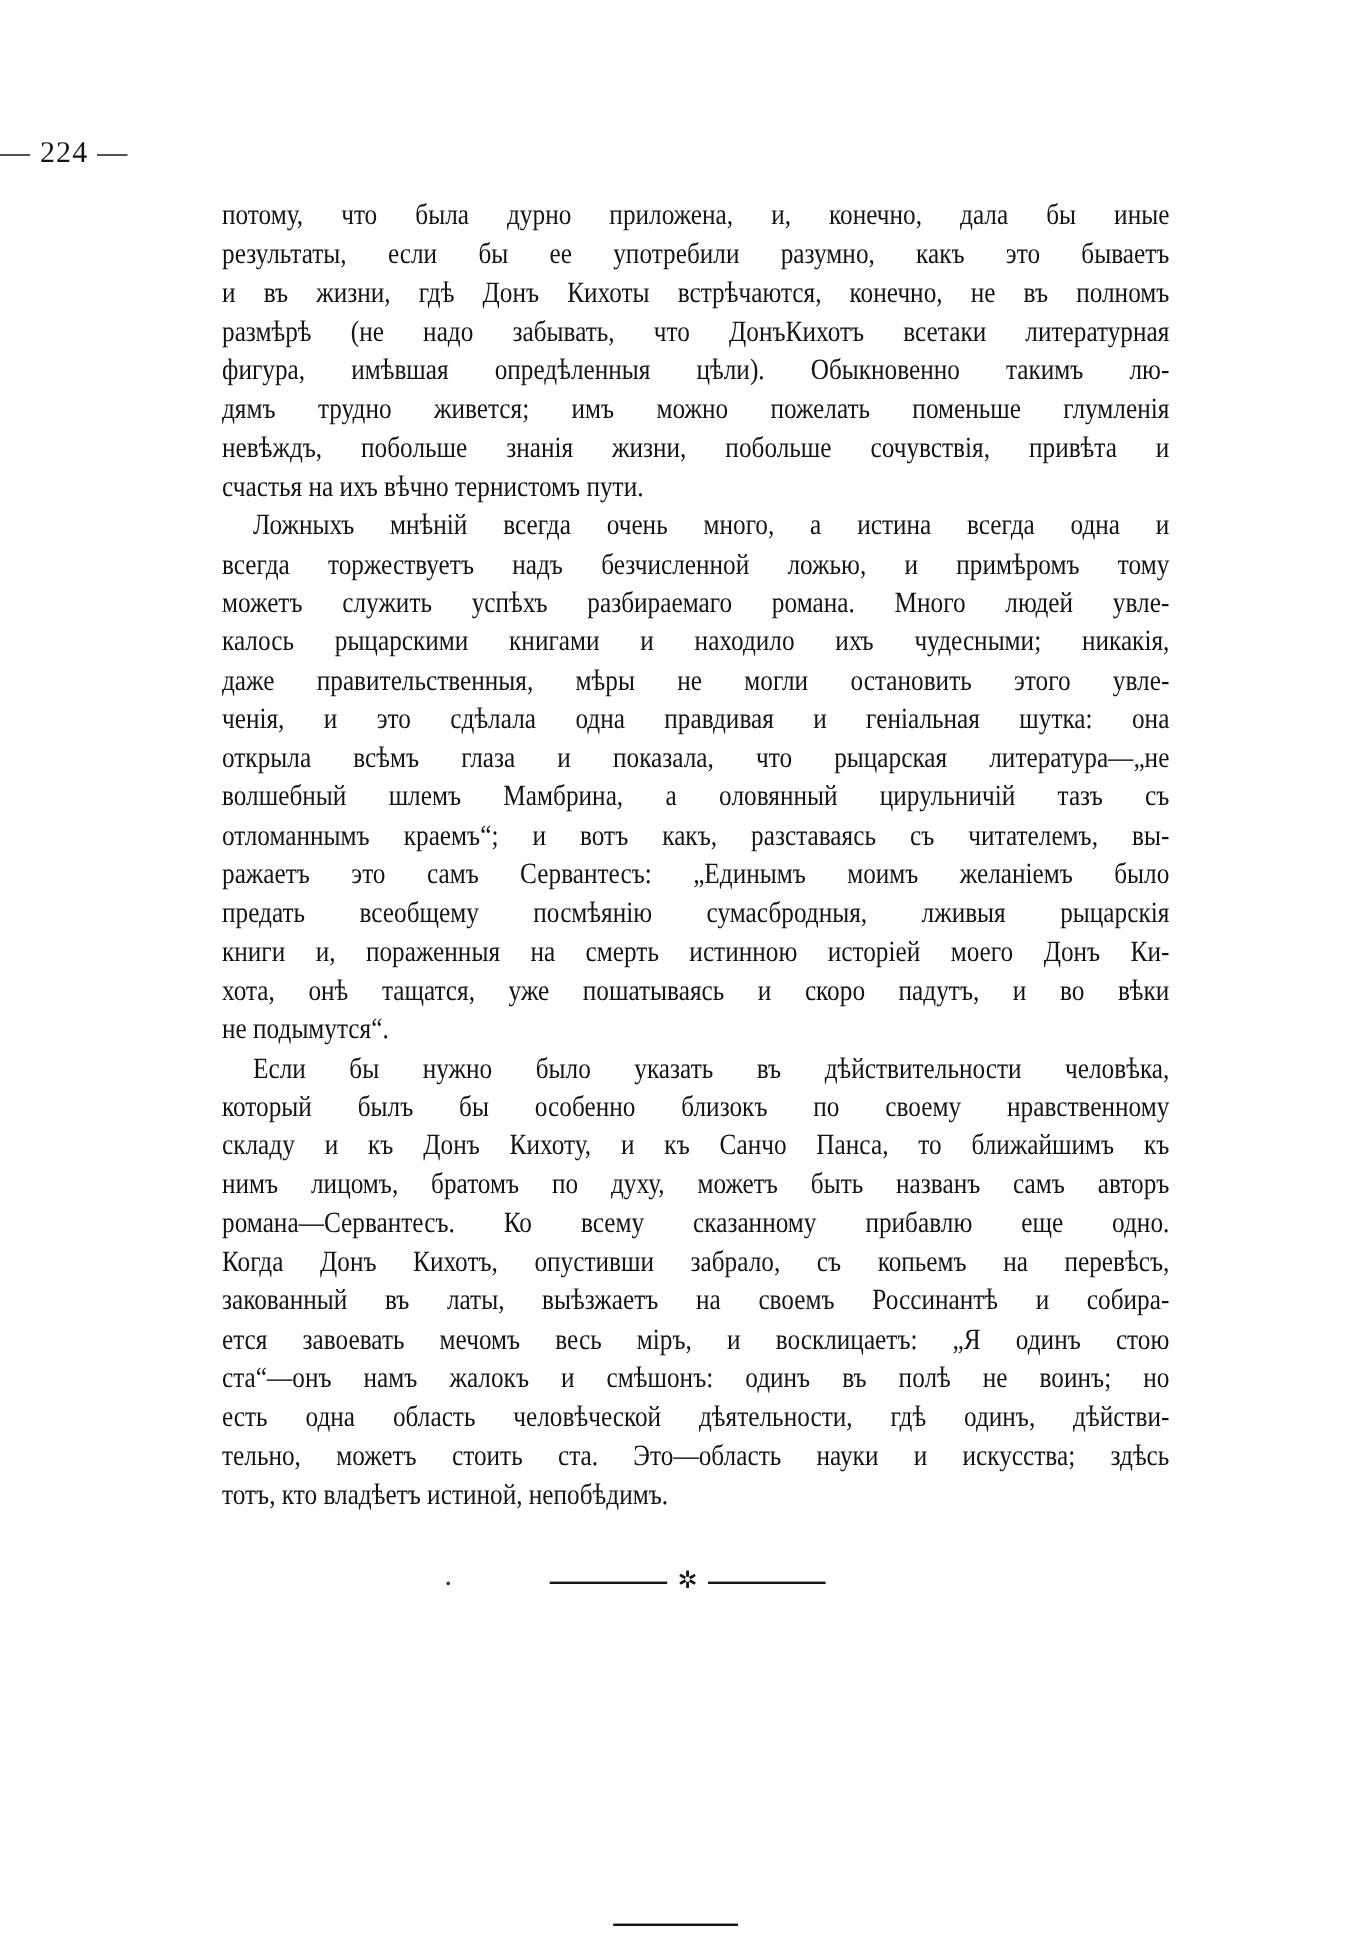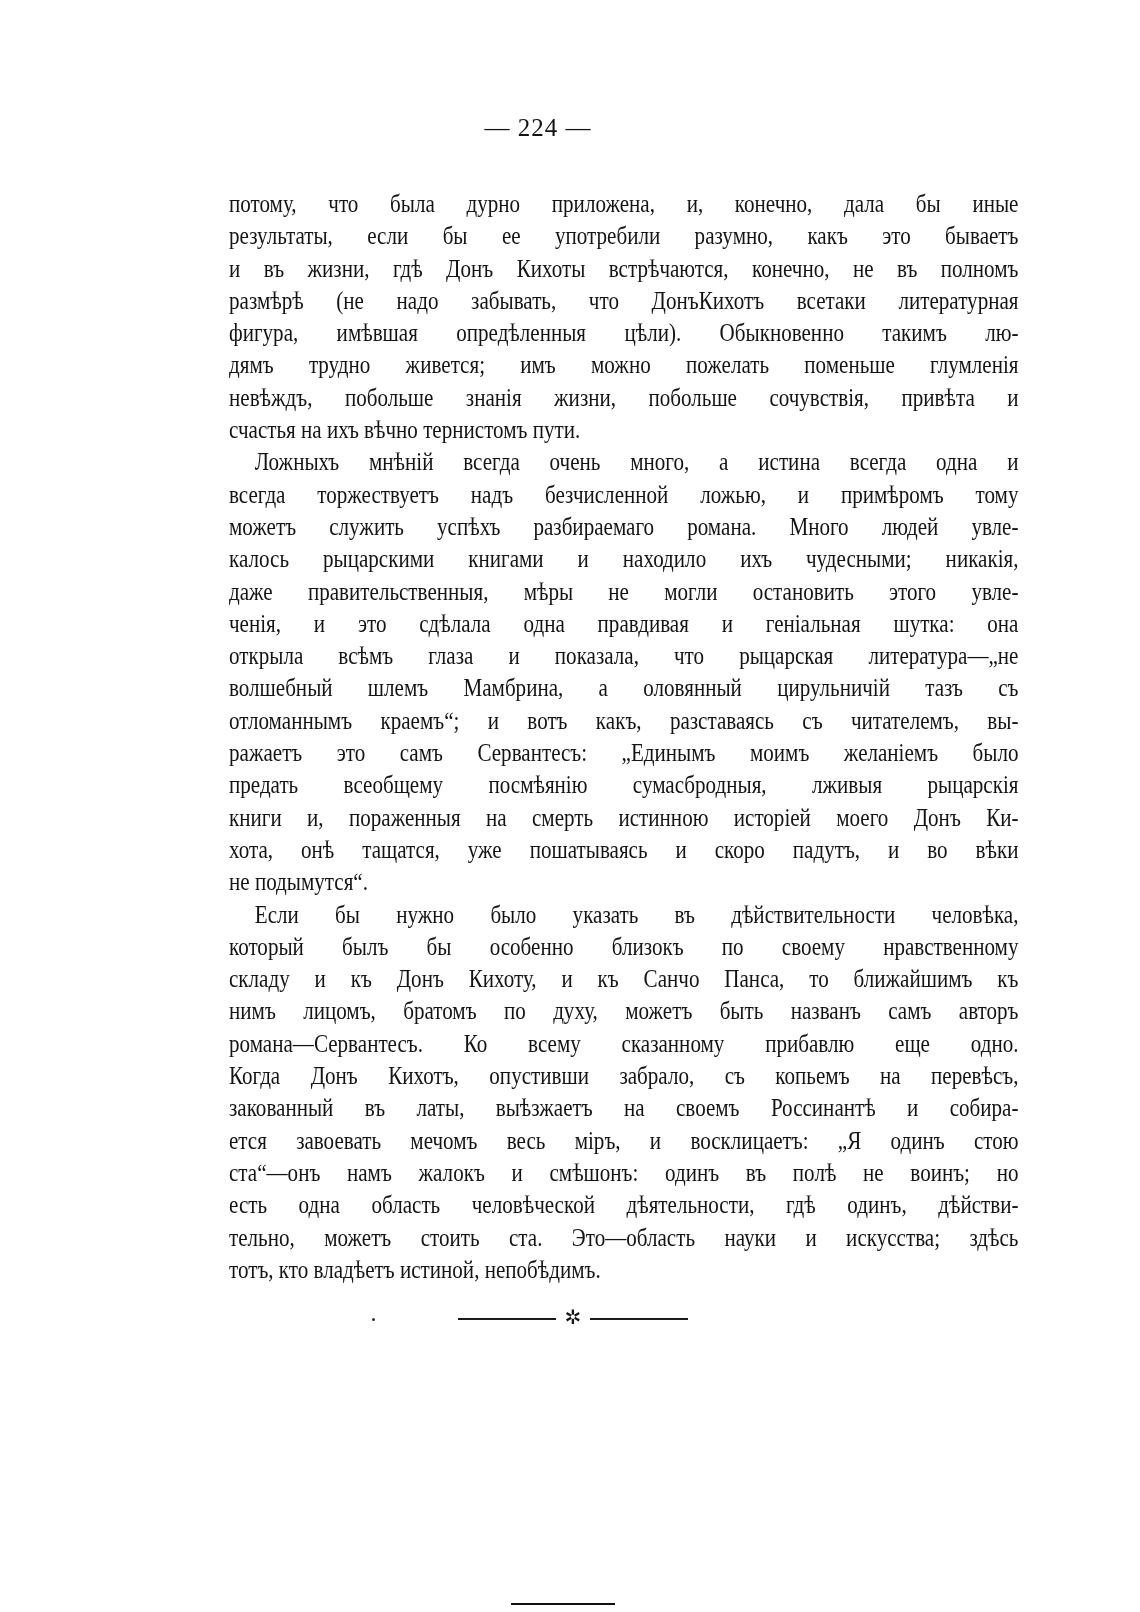--- a/index.html
+++ b/index.html
@@ -1,20 +1,20 @@
 <!DOCTYPE html>
 <html><head>
   <meta charset="utf-8">
   <style>
     html, body { margin: 0; padding: 0; background: #ffffff; }
     body { width: 1140px; height: 1612px; position: relative; overflow: hidden;
       font-family: "Liberation Serif", "DejaVu Serif", serif; color: #141414; }
-    .page-number { position: absolute; top: 114px; left: 0; width: 1076px; text-align: center;
+    .page-number { position: absolute; top: 114px; left: 0; width: 1076px; text-align: left;
       font-size: 25px; letter-spacing: 1px; }
-    .text-block { position: absolute; left: 185px; top: 188px; width: 790px; margin-left: 44px; }
+    .text-block { position: absolute; left: 185px; top: 164px; width: 790px; }
     .line { height: 32.3px; line-height: 32.3px; font-size: 24.5px; white-space: nowrap;
       text-align: justify; text-align-last: justify; transform: scaleX(0.86); transform-origin: left center;
       width: 918px; font-stretch: condensed; }
     .line.last { text-align-last: left; }
     .line.indent { padding-left: 30px; width: 888px; }
     .ornament { position: absolute; top: 1307px; left: 458px; width: 230px; height: 20px; }
     .ornament .rule { position: absolute; top: 11px; height: 1.5px; background: #1a1a1a; }
     .ornament .rule.left { left: 0; width: 98px; }
     .ornament .rule.right { left: 132px; width: 98px; }
     .ornament .glyph { position: absolute; left: 99px; top: -2px; width: 32px; text-align: center; font-size: 20px; line-height: 24px; }

